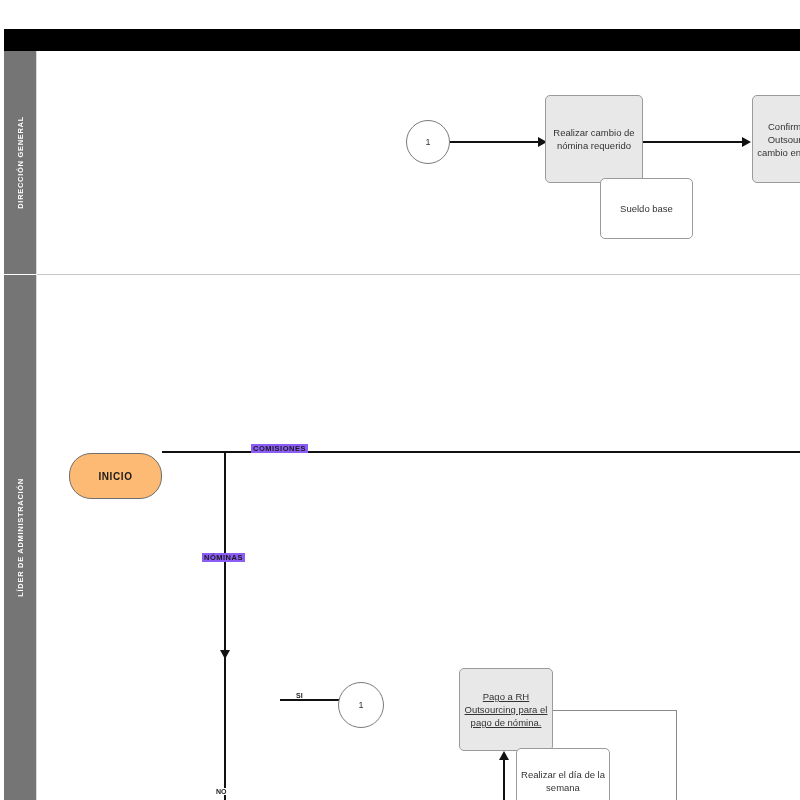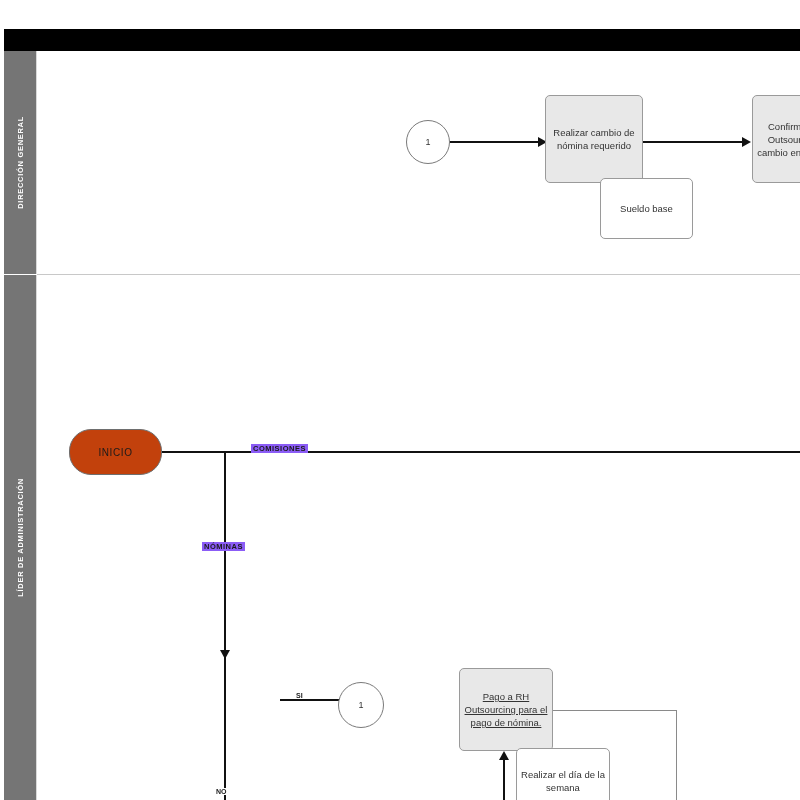--- a/index.html
+++ b/index.html
@@ -111,27 +111,28 @@
   .note {
     background: #ffffff;
     border: 1px solid #9a9a9a;
     border-radius: 5px;
     font-size: 9.5px;
     line-height: 13px;
     padding: 2px;
   }
   
   .terminator {
-    background: #c2410c;
+    background: #fdba74;
     border: 1px solid #6e6e6e;
     border-radius: 22px;
     font-size: 10px;
-    font-weight: normal;
+    font-weight: bold;
     letter-spacing: 0.6px;
     color: #1a1a1a;
+    margin-top: 24px;
   }
   
   .connector {
     background: #ffffff;
     border: 1px solid #7a7a7a;
     border-radius: 50%;
     font-size: 9px;
     color: #333333;
   }
   
@@ -264,21 +265,21 @@
         <span>INICIO</span>
       </div>
 
       <div class="line-h" style="left:125px; top:176px; width:638px;"></div>
 
       <div class="edge-label" style="left:214px; top:169px;">COMISIONES</div>
 
       <div class="line-v" style="left:187px; top:176px; height:424px;"></div>
       <div class="arrow-down" style="left:183px; top:375px;"></div>
 
-      <div class="edge-label" style="left:165px; top:267px;">NÓMINAS</div>
+      <div class="edge-label" style="left:165px; top:278px;">NÓMINAS</div>
 
 
       <div class="line-h" style="left:243px; top:424px; width:63px;"></div>
       <div class="arrow-right" style="left:306px; top:420px;"></div>
       <div class="edge-label-sm" style="left:258px; top:417px;">SI</div>
 
       <div class="node connector" style="left:301px; top:407px; width:46px; height:46px;">
         <span>1</span>
       </div>
 

